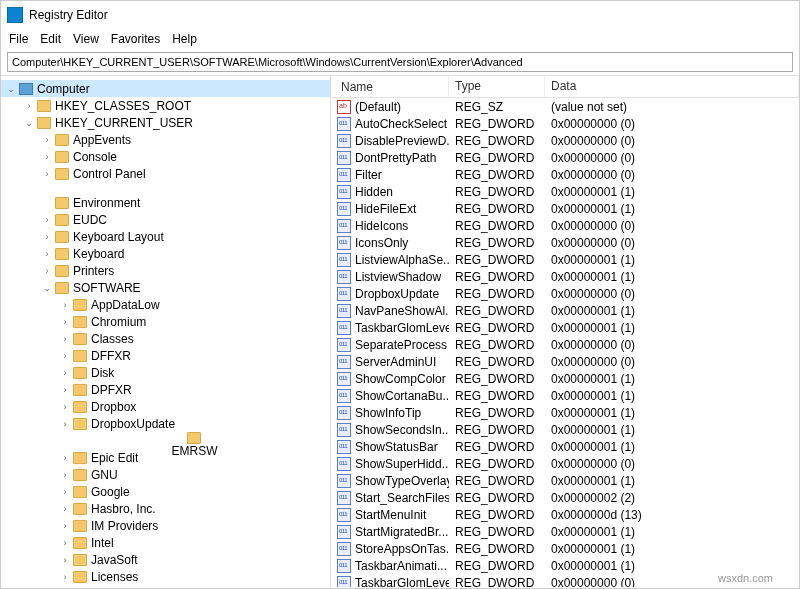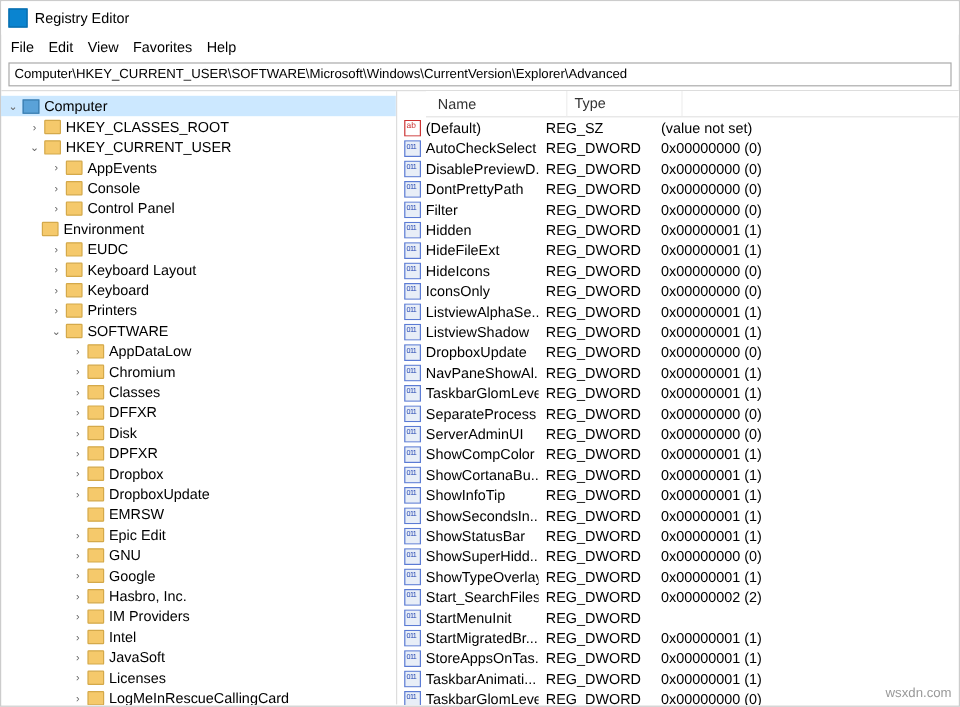--- a/index.html
+++ b/index.html
@@ -99,21 +99,20 @@
     overflow: auto;
     position: relative;
   }
   .list-header {
     display: flex;
     height: 22px;
     border-bottom: 1px solid #e3e3e3;
     position: sticky;
     top: 0;
     background: #fff;
-    margin-left: 24px;
   }
   .list-header .col {
     padding: 3px 6px;
     font-size: 12px;
     border-right: 1px solid #eee;
     color: #333;
   }
   .list-body { }
   .list-row {
     display: flex;
@@ -152,21 +151,21 @@
     content: "011";
     font-size: 6px;
     color: #2a4bb4;
     position: absolute;
     top: 2px; left: 1px;
     letter-spacing: -0.5px;
   }
   .watermark {
     position: absolute;
     bottom: 4px;
-    right: 4px;
+    right: 24px;
     font-size: 11px;
     color: #999;
     background: #fff;
     padding: 0 2px;
   }
 </style>
 </head>
 <body>
 
 <div class="titlebar">
@@ -211,21 +210,21 @@
       <div class="tree-row" style="padding-left: 40px;">
         <span class="expander">›</span>
         <span class="folder-icon"></span>
         <span>Console</span>
       </div>
       <div class="tree-row" style="padding-left: 40px;">
         <span class="expander">›</span>
         <span class="folder-icon"></span>
         <span>Control Panel</span>
       </div>
-      <div class="tree-row" style="padding-left: 20px;">
+      <div class="tree-row" style="padding-left: 40px; margin-top: 12px;">
         <span class="expander"></span>
         <span class="folder-icon"></span>
         <span>Environment</span>
       </div>
       <div class="tree-row" style="padding-left: 40px;">
         <span class="expander">›</span>
         <span class="folder-icon"></span>
         <span>EUDC</span>
       </div>
       <div class="tree-row" style="padding-left: 40px;">
@@ -281,21 +280,21 @@
       <div class="tree-row" style="padding-left: 58px;">
         <span class="expander">›</span>
         <span class="folder-icon"></span>
         <span>Dropbox</span>
       </div>
       <div class="tree-row" style="padding-left: 58px;">
         <span class="expander">›</span>
         <span class="folder-icon"></span>
         <span>DropboxUpdate</span>
       </div>
-      <div class="tree-row" style="padding-left: 58px;">
+      <div class="tree-row" style="padding-left: 58px; flex-direction: column;">
         <span class="expander"></span>
         <span class="folder-icon"></span>
         <span>EMRSW</span>
       </div>
       <div class="tree-row" style="padding-left: 58px;">
         <span class="expander">›</span>
         <span class="folder-icon"></span>
         <span>Epic Edit</span>
       </div>
       <div class="tree-row" style="padding-left: 58px;">
@@ -336,20 +335,21 @@
       <div class="tree-row" style="padding-left: 58px;">
         <span class="expander">›</span>
         <span class="folder-icon"></span>
         <span>LogMeInRescueCallingCard</span>
       </div>
     </div>
   <div class="list">
     <div class="list-header">
       <div class="col col-name" style="padding-left:10px;">Name</div>
       <div class="col col-type">Type</div>
+      <div class="col col-data">Data</div>
     </div>
     <div class="list-body" id="list-body">
         <div class="list-row">
           <div class="col col-name">
             <span class="val-icon sz"></span>
             <span>(Default)</span>
           </div>
           <div class="col col-type">REG_SZ</div>
           <div class="col col-data">(value not set)</div>
         </div>
@@ -536,20 +536,21 @@
           </div>
           <div class="col col-type">REG_DWORD</div>
           <div class="col col-data">0x00000002 (2)</div>
         </div>
         <div class="list-row">
           <div class="col col-name">
             <span class="val-icon dw"></span>
             <span>StartMenuInit</span>
           </div>
           <div class="col col-type">REG_DWORD</div>
+          <div class="col col-data">0x0000000d (13)</div>
         </div>
         <div class="list-row">
           <div class="col col-name">
             <span class="val-icon dw"></span>
             <span>StartMigratedBr...</span>
           </div>
           <div class="col col-type">REG_DWORD</div>
           <div class="col col-data">0x00000001 (1)</div>
         </div>
         <div class="list-row">

